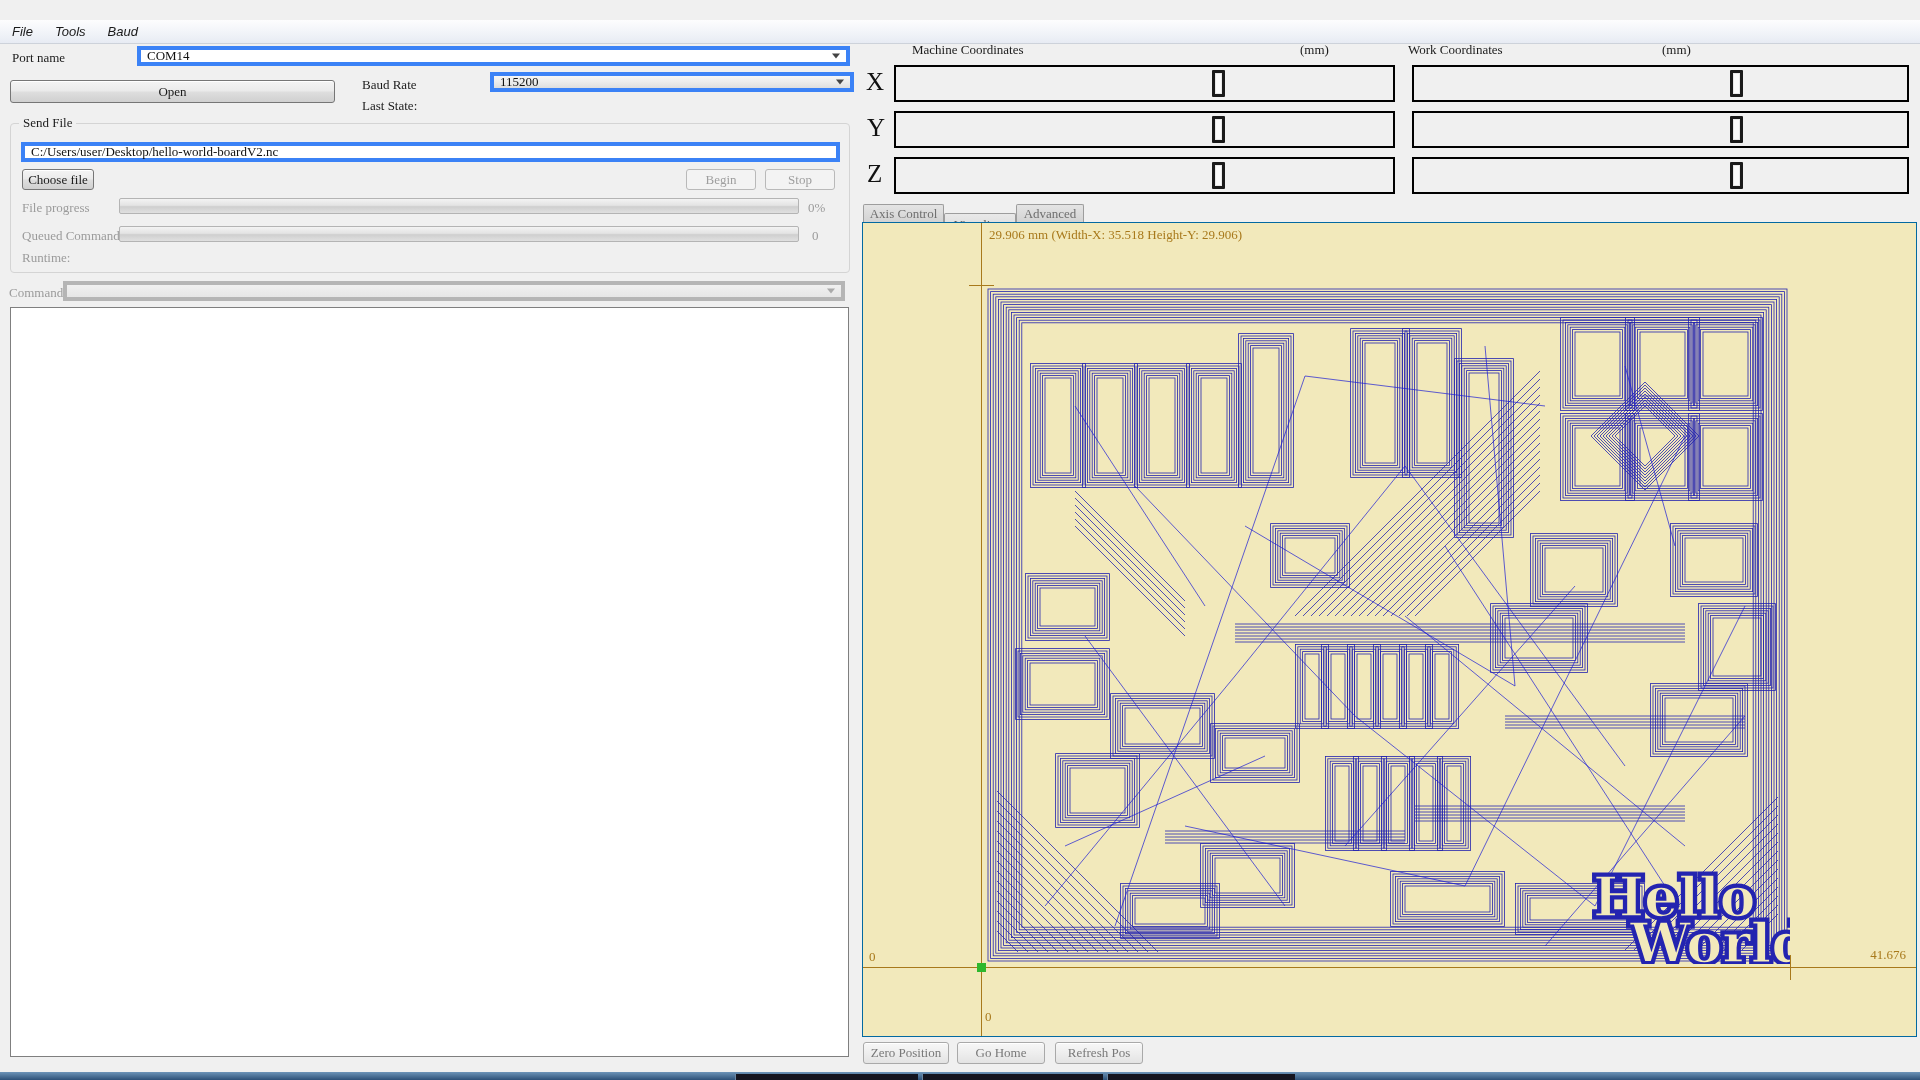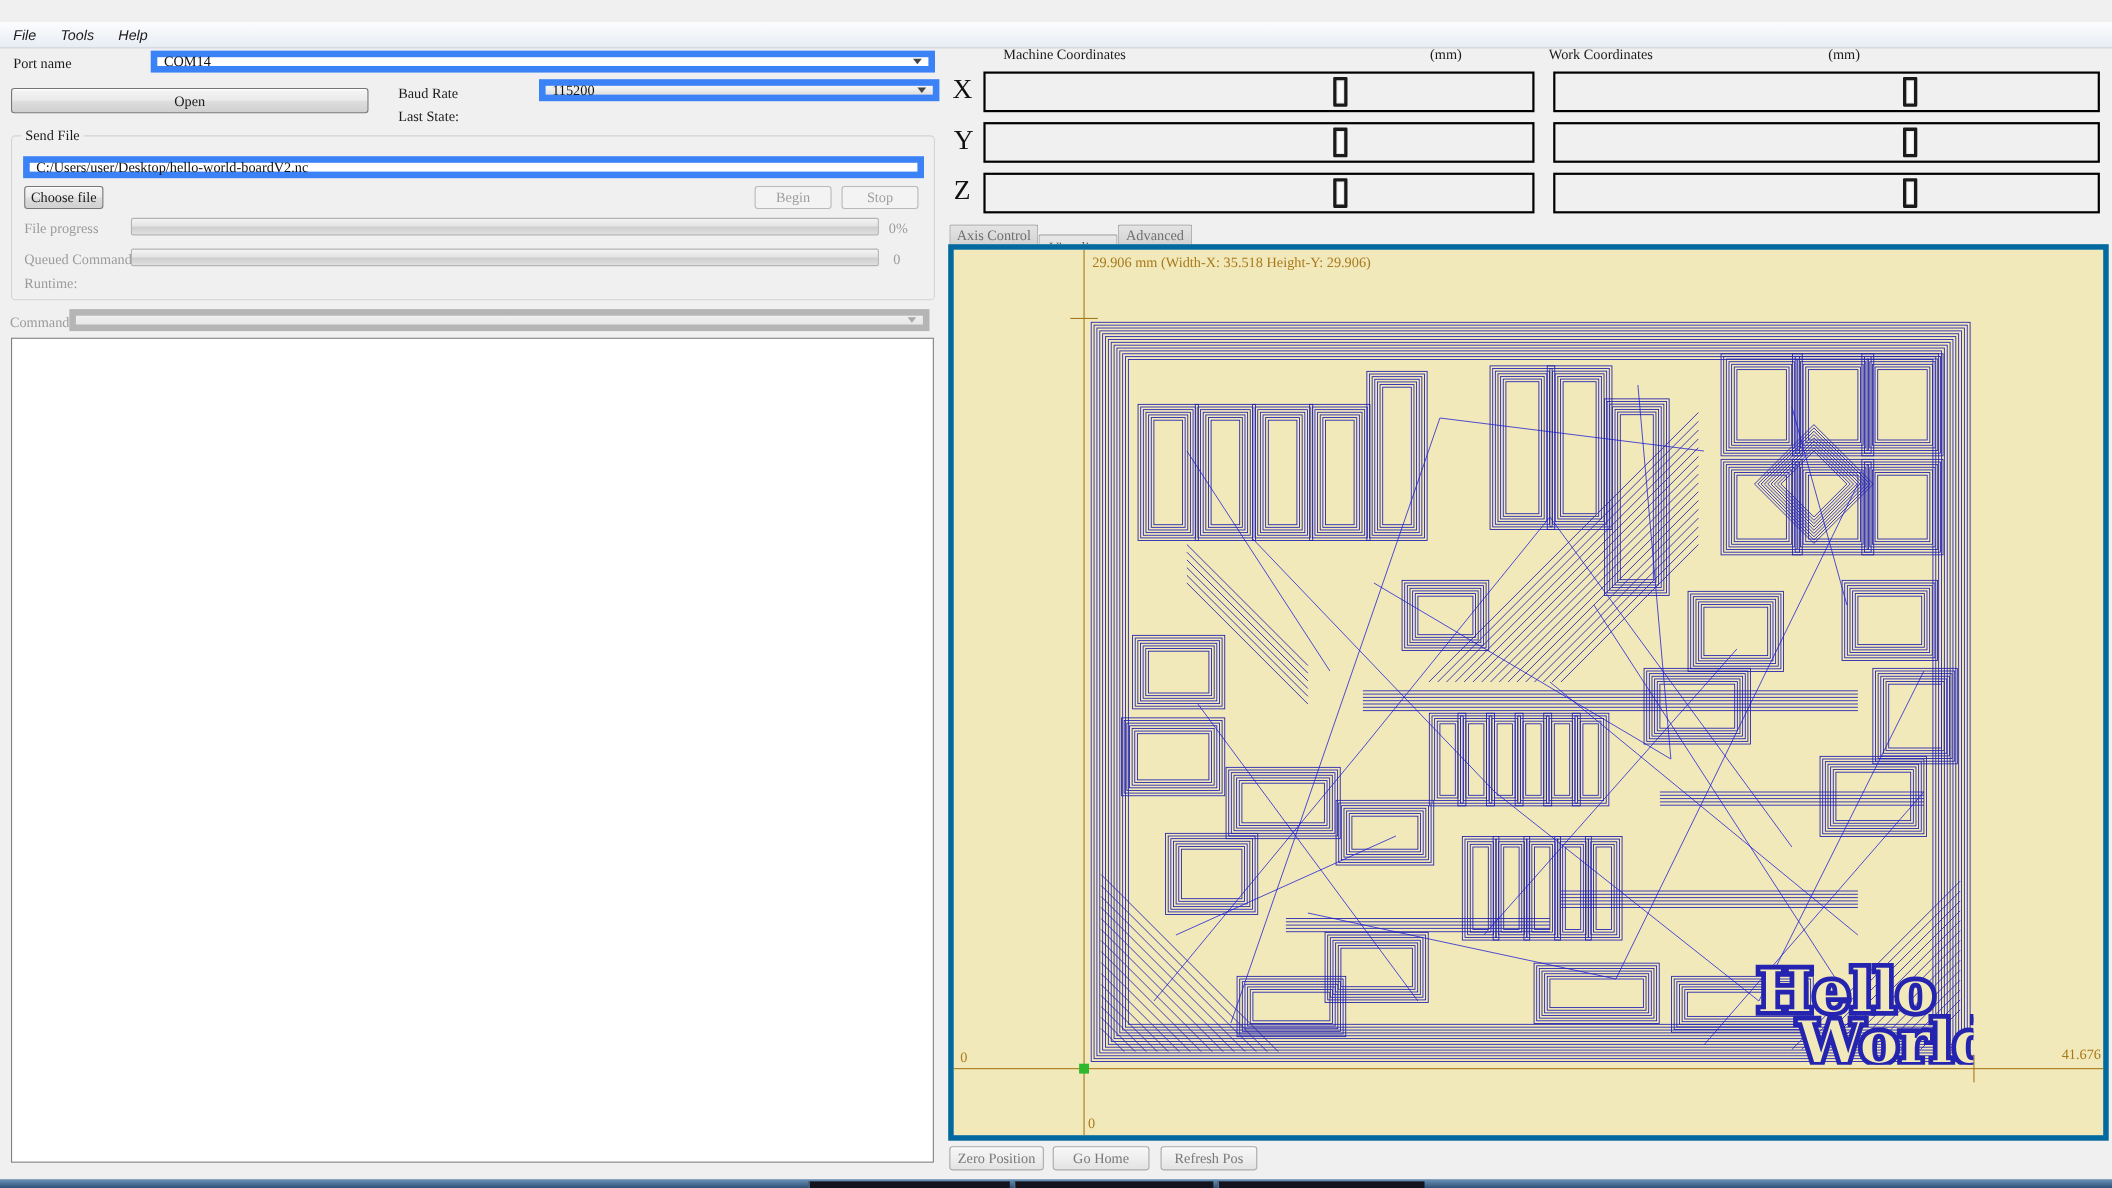--- a/index.html
+++ b/index.html
@@ -35,21 +35,21 @@
   
   .label { position:absolute; font-size:13px; color:#1b1b1b; white-space:nowrap; }
   .label.dim { color:#9b9b9b; }
   .btn { position:absolute; display:flex; align-items:center; justify-content:center;
     font-family:"Liberation Serif",serif; font-size:13px; color:#1b1b1b;
     background:linear-gradient(180deg,#f4f4f4 0%,#ebebeb 45%,#dddddd 55%,#d0d0d0 100%);
     border:1px solid #767676; border-radius:3px; box-shadow:inset 0 1px 0 #fff; }
   .btn.disabled { background:#f3f3f3; border-color:#b9b9b9; color:#9e9e9e; box-shadow:none; }
   .btn.light { border-color:#a9a9a9; color:#787878;
     background:linear-gradient(180deg,#f7f7f7,#eeeeee 50%,#e3e3e3); }
-  .combo { position:absolute; border:6px solid #3b82f6; background:#fff; font-size:13px;
+  .combo { position:absolute; border:4px solid #3b82f6; background:#fff; font-size:13px;
     display:flex; align-items:center; padding-left:6px; color:#111; }
   .combo .arrow { position:absolute; right:6px; top:50%; transform:translateY(-50%);
     width:0; height:0; border-left:4px solid transparent; border-right:4px solid transparent;
     border-top:5px solid #444; }
   .combo.gray { background:linear-gradient(180deg,#f6f6f6,#ececec 50%,#dedede); }
   .combo.disabled { background:linear-gradient(180deg,#f0f0f0,#e6e6e6); border-color:#b5b5b5; color:#9e9e9e; }
   .combo.disabled .arrow { border-top-color:#aaa; }
   .progress { position:absolute; height:16px; border:1px solid #b4b4b4; border-radius:2px;
     background:linear-gradient(180deg,#f3f3f3 0%,#e4e4e4 45%,#cfcfcf 55%,#e0e0e0 100%); }
   .groupbox { position:absolute; border:1px solid #d4d4d4; border-radius:4px; }
@@ -60,21 +60,21 @@
   .axis-letter { position:absolute; font-size:25px; color:#111; }
   .seg0 { position:absolute; width:13px; height:27px; border:3px solid #1a1a1a; background:#fbfbfb;
     box-shadow:inset 0 0 0 1px #e8e8e8; border-radius:1px; }
 
   
   .tab { position:absolute; height:19px; top:204px; background:linear-gradient(180deg,#e4e4e4,#d2d2d2);
     border:1px solid #9d9d9d; border-bottom:none; border-radius:2px 2px 0 0; color:#6f6f6f;
     font-size:13px; display:flex; align-items:center; justify-content:center; }
   .tab.active { top:201px; height:22px; background:linear-gradient(180deg,#e9e9e9,#d6d6d6); color:#5f5f5f;margin-top:12px; }
   .vizpanel { position:absolute; left:862px; top:222px; width:1055px; height:815px;
-    border:5px solid #0369a1; overflow:hidden; }
+    border:1px solid #0369a1; overflow:hidden; }
   .viz-label { position:absolute; font-size:13px; white-space:nowrap; }
   .axisline { position:absolute; }
   .viz-btn { font-size:13px; color:#6f6f6f; }
 
   
   .console { position:absolute; left:10px; top:307px; width:839px; height:750px;
     background:#fff; border:1px solid #7f7f7f; font-size:12px; }
 
   
   .bottomstrip { position:absolute; left:0; top:1072px; width:1920px; height:8px;
@@ -83,21 +83,21 @@
 </style>
 </head>
 <body>
 
 <div id="app">
 
 
   <div class="menubar">
     <div class="menu-item">File</div>
     <div class="menu-item">Tools</div>
-    <div class="menu-item">Help</div>
+    <div class="menu-item">Baud</div>
   </div>
 
   <div class="label" style="left:12px; top:50px;">Port name</div>
   <div class="combo" style="left:137px; top:46px; width:713px; height:20px;">
     <span>COM14</span>
     <span class="arrow"></span>
   </div>
   <div class="btn" style="left:10px; top:80px; width:325px; height:23px;">
     <span>Open</span>
   </div>

